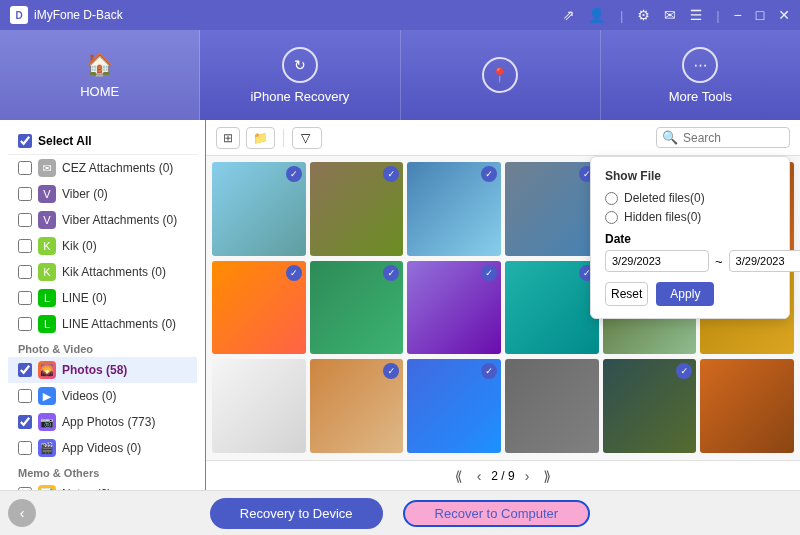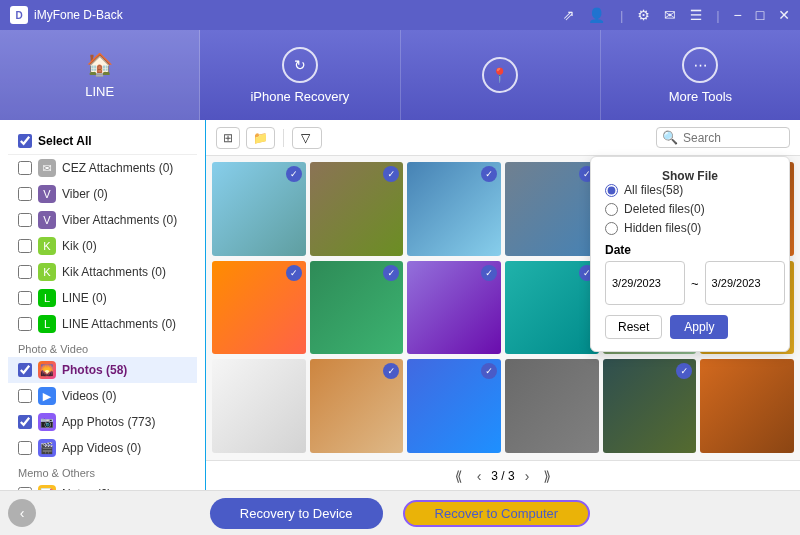--- a/index.html
+++ b/index.html
@@ -69,21 +69,21 @@
     .sidebar-checkbox { width: 14px; height: 14px; accent-color: #4a5bc7; }
     .sidebar-icon { width: 18px; height: 18px; border-radius: 4px; display: flex; align-items: center; justify-content: center; font-size: 11px; flex-shrink: 0; }
     .icon-viber { background: #7b5ea7; color: white; }
     .icon-kik { background: #87d037; color: white; }
     .icon-line { background: #00c300; color: white; }
     .icon-photo { background: linear-gradient(135deg, #f97316, #ec4899); color: white; }
     .icon-video { background: #3b82f6; color: white; }
     .icon-appphoto { background: #8b5cf6; color: white; }
     .icon-appvideo { background: #6366f1; color: white; }
     .icon-notes { background: #fbbf24; color: white; }
-    .section-header { font-size: 11px; color: #777; padding: 6px 10px 2px; font-weight: 400; }
+    .section-header { font-size: 11px; color: #777; padding: 6px 10px 2px; font-weight: 700; }
     .select-all-row { display: flex; align-items: center; gap: 6px; padding: 6px 10px; border-bottom: 1px solid #eee; }
     .select-all-label { font-size: 12px; font-weight: 600; }
 
     
     .content { flex: 1; display: flex; flex-direction: column; background: #f7f7f7; position: relative; overflow: hidden; }
 
     
     .content-toolbar {
       background: white;
       border-bottom: 1px solid #e0e0e0;
@@ -160,23 +160,23 @@
       background: #4a5bc7;
       color: white;
       border: none;
       border-radius: 20px;
       padding: 8px 30px;
       font-size: 13px;
       cursor: pointer;
       font-weight: 500;
     }
     .btn-recover {
-      background: #eab308;
+      background: #f9a8d4;
       color: #4a5bc7;
-      border: 2px solid #8b5cf6;
+      border: 2px solid #1d4ed8;
       border-radius: 20px;
       padding: 4px 30px;
       font-size: 13px;
       cursor: pointer;
       font-weight: 500;
     }
     .back-btn {
       position: absolute;
       bottom: 8px;
       left: 8px;
@@ -198,27 +198,27 @@
       top: 36px;
       right: 10px;
       background: white;
       border: 1px solid #ddd;
       border-radius: 6px;
       padding: 12px 14px;
       z-index: 100;
       width: 200px;
       box-shadow: 0 4px 12px rgba(0,0,0,0.15);
     }
-    .filter-section-title { font-size: 12px; font-weight: 600; color: #333; text-align: center; }
+    .filter-section-title { font-size: 12px; font-weight: 600; margin-bottom: 8px; color: #333; }
     .filter-radio-row { display: flex; align-items: center; gap: 6px; margin-bottom: 5px; font-size: 12px; color: #333; }
     .filter-radio-row input[type=radio] { accent-color: #4a5bc7; }
     .filter-date-row { display: flex; align-items: center; gap: 6px; margin-top: 4px; }
-    .date-input { border: 1px solid #ccc; border-radius: 4px; padding: 15px 6px; font-size: 11px; width: 80px; }
+    .date-input { border: 1px solid #ccc; border-radius: 4px; padding: 4px 6px; font-size: 11px; width: 104px; }
     .filter-actions { display: flex; gap: 8px; margin-top: 10px; }
-    .btn-reset { background: white; border: 1px solid #ccc; border-radius: 4px; padding: 4px 12px; font-size: 12px; cursor: pointer; }
+    .btn-reset { background: white; border: 1px solid #ccc; border-radius: 4px; padding: 4px 5px; font-size: 12px; cursor: pointer; }
     .btn-apply { background: #4a5bc7; color: white; border: none; border-radius: 4px; padding: 4px 14px; font-size: 12px; cursor: pointer; }
 
     
     .photo-bg-1 { background: linear-gradient(135deg, #87CEEB, #5f9ea0); }
     .photo-bg-2 { background: linear-gradient(135deg, #8B7355, #6b8e23); }
     .photo-bg-3 { background: linear-gradient(135deg, #4682B4, #87CEEB); }
     .photo-bg-4 { background: linear-gradient(135deg, #708090, #4682B4); }
     .photo-bg-5 { background: linear-gradient(135deg, #e8e8e8, #c0c0c0); }
     .photo-bg-6 { background: linear-gradient(135deg, #8B4513, #D2691E); }
     .photo-bg-7 { background: linear-gradient(135deg, #FF8C00, #FF6347); }
@@ -254,21 +254,21 @@
     <span style="color:rgba(255,255,255,0.4)">|</span>
     <span class="titlebar-icon">−</span>
     <span class="titlebar-icon">□</span>
     <span class="titlebar-icon">✕</span>
   </div>
 </div>
 
 <div class="navbar">
   <div class="nav-item active">
     <span class="nav-icon">🏠</span>
-    <span>LINE</span>
+    <span>HOME</span>
   </div>
   <div class="nav-item">
     <div class="nav-icon-circle">
       <span style="font-size:14px">↻</span>
     </div>
     <span>iPhone Recovery</span>
   </div>
   <div class="nav-item">
     <div class="nav-icon-circle">
       <span style="font-size:14px">📍</span>
@@ -370,24 +370,20 @@
       </button>
       <div class="search-box">
         <span>🔍</span>
         <input type="text" placeholder="Search" style="">
       </div>
     </div>
 
     <div class="filter-dropdown">
       <div class="filter-section-title">Show File</div>
       <div class="filter-radio-row">
-        <input type="radio" name="filter" checked="" style="">
-        <span>All files(58)</span>
-      </div>
-      <div class="filter-radio-row">
         <input type="radio" name="filter" style="">
         <span>Deleted files(0)</span>
       </div>
       <div class="filter-radio-row">
         <input type="radio" name="filter" style="">
         <span>Hidden files(0)</span>
       </div>
       <div style="font-size:12px;font-weight:600;margin:8px 0 4px;">Date</div>
       <div class="filter-date-row">
         <input type="text" class="date-input" value="3/29/2023" style="">
@@ -447,21 +443,21 @@
         <div class="photo-cell photo-bg-16"></div>
         <div class="photo-cell photo-bg-17">
           <div class="photo-check">✓</div>
         </div>
         <div class="photo-cell photo-bg-18"></div>
       </div>
 
     <div class="pagination">
       <button class="page-btn">⟪</button>
       <button class="page-btn">‹</button>
-      <span>3 / 3</span>
+      <span>2 / 9</span>
       <button class="page-btn">›</button>
       <button class="page-btn">⟫</button>
     </div>
   </div>
 </div>
 
 <div class="bottombar" style="position:relative;">
   <div class="back-btn">‹</div>
   <button class="btn-restore">Recovery to Device</button>
   <button class="btn-recover">Recover to Computer</button>

